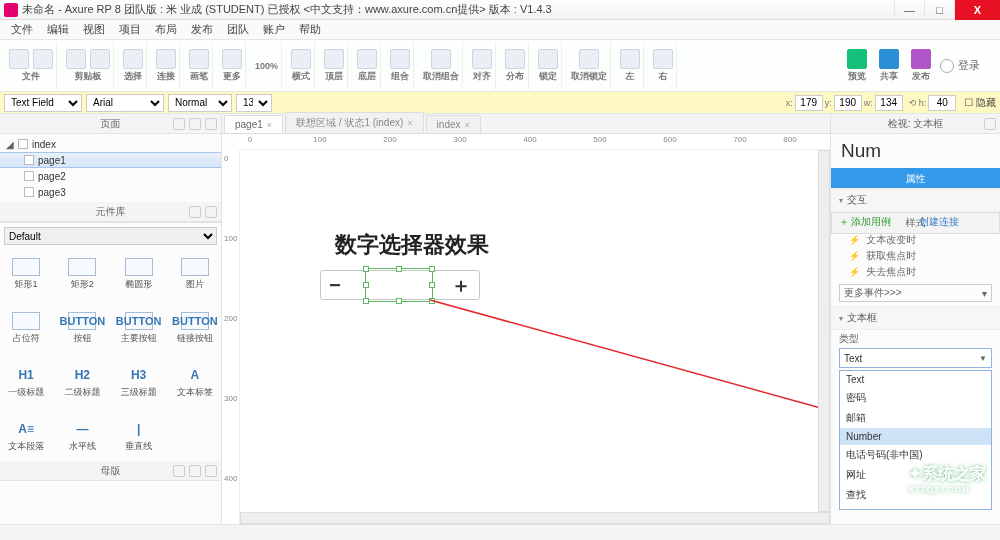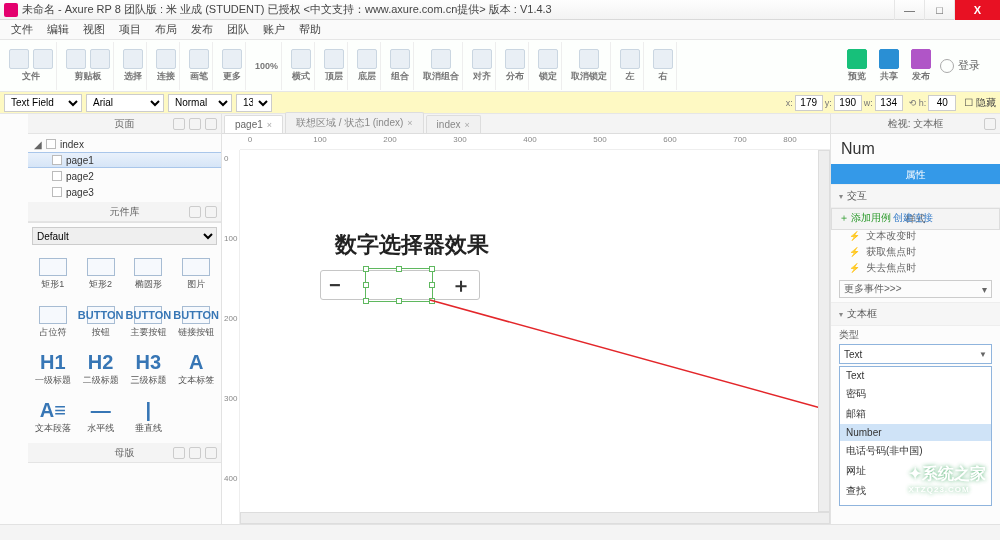--- a/index.html
+++ b/index.html
@@ -33,38 +33,38 @@
 
 
 .fmtbar { height:22px; background:#fef9c3; border-bottom:1px solid #e6e6e6; display:flex; align-items:center; font-size:10px; color:#444; padding:0 4px; gap:4px;}
 .fmtbar select, .fmtbar input.sel { height:18px; font-size:10px; border:1px solid #ccc; background:#fff; padding:0 2px;}
 .coord { display:flex; align-items:center; gap:2px; margin-left:8px;}
 .coord input { width:28px; height:16px; font-size:10px; border:1px solid #ccc; text-align:center;}
 .coord label { font-size:9px; color:#777;}
 
 
 .main { display:flex; height:calc(540px - 20px - 20px - 52px - 22px - 16px); position:relative;}
-.left { width:222px; border-right:1px solid #e2e2e2; display:flex; flex-direction:column; background:#fcfcfc;padding-left:28px;}
+.left { width:222px; border-right:1px solid #e2e2e2; display:flex; flex-direction:column; background:#fcfcfc;}
 .panel-head { height:20px; background:#f4f4f4; border-bottom:1px solid #e4e4e4; display:flex; align-items:center; font-size:10px; color:#666; padding:0 6px; justify-content:center; position:relative;}
 .panel-head .ph-icons { position:absolute; right:4px; display:flex; gap:4px;}
 .ph-i { width:12px;height:12px;border:1px solid #ccc; border-radius:2px;}
 
 .pages { padding:2px 0;}
 .pages .row { display:flex; align-items:center; height:16px; font-size:10px; color:#333; padding-left:6px; gap:4px;}
 .pages .row.sel { background:linear-gradient(#e9f1fb,#d6e5f7); border:1px solid #a9c6ea; border-left:none; border-right:none;}
 .pages .tri { width:8px; color:#666;}
 .pages .pg-icon { width:10px;height:10px;border:1px solid #bbb; background:#fff;}
 .pages .indent { padding-left:24px;}
 
 .lib { flex:1; display:flex; flex-direction:column; border-top:1px solid #e2e2e2; min-height:0;}
 .lib select { margin:4px; height:18px; font-size:10px; border:1px solid #ccc;}
-.lib-grid { display:grid; grid-template-columns:repeat(4,1fr); gap:2px; overflow:auto; padding:2px;}
+.lib-grid { display:grid; grid-template-columns:repeat(4,1fr); gap:8px; overflow:auto; padding:2px;}
 .lib-item { display:flex; flex-direction:column; align-items:center; justify-content:center; height:46px; font-size:9px; color:#555; gap:2px;}
 .lib-item .glyph { width:28px;height:18px;border:1px solid #a7bcd3; background:#f6f9fd; display:flex;align-items:center;justify-content:center; font-size:11px; color:#3776b5; font-weight:bold;}
-.lib-item .glyph.txt { border:none; background:none; font-size:20px;}
+.lib-item .glyph.txt { border:none; background:none; font-size:12px;}
 
 
 .center { flex:1; display:flex; flex-direction:column; min-width:0; position:relative;}
 .tabs { height:20px; background:#f4f4f4; border-bottom:1px solid #ddd; display:flex; align-items:flex-end; font-size:10px; color:#666;}
 .tab { padding:3px 10px; border:1px solid #ddd; border-bottom:none; background:#fff; margin-left:2px; border-radius:2px 2px 0 0; display:flex; align-items:center; gap:4px;}
 .tab .x { color:#aaa; font-size:9px;}
 .tab.inactive { background:#f1f1f1; color:#888;}
 .ruler-h { height:16px; background:#fff; border-bottom:1px solid #eee; position:relative; font-size:8px; color:#888; margin-left:18px;}
 .ruler-h span { position:absolute; top:1px; transform:translateX(-50%);}
 .canvas-wrap { flex:1; position:relative; background:#fff; overflow:hidden;}
@@ -74,27 +74,27 @@
 
 .widget-title { position:absolute; left:95px; top:80px; font-size:22px; font-weight:bold; color:#222;}
 .stepper { position:absolute; left:80px; top:120px; width:160px; height:30px; border:1px solid #c6c6c6; border-radius:3px; display:flex; align-items:center; justify-content:space-between; padding:0 8px; font-size:20px; font-weight:bold; color:#333; background:#fff;}
 .sel-box { position:absolute; left:125px; top:118px; width:68px; height:34px; border:1px solid #5fb85f;}
 .handle { position:absolute; width:6px;height:6px; background:#fff; border:1px solid #5fb85f;}
 .arrow-svg { position:absolute; left:0; top:0; width:100%; height:100%; pointer-events:none;}
 
 
 .right { width:170px; border-left:1px solid #e2e2e2; background:#fcfcfc; display:flex; flex-direction:column; min-height:0;}
 .right .panel-head { justify-content:center;}
-.insp-name { font-size:16px; padding:6px 10px; color:#333;}
+.insp-name { font-size:19px; padding:6px 10px; color:#333;}
 .insp-tabs { display:flex; height:20px;flex-direction:column;}
 .insp-tab { flex:1; text-align:center; font-size:10px; line-height:20px; border:1px solid #ddd; background:#f4f4f4; color:#666;}
 .insp-tab.active { background:#3499e8; color:#fff; border-color:#3499e8;}
 .sect-head { font-size:10px; color:#555; padding:4px 8px; background:#f6f6f6; border-top:1px solid #eee; border-bottom:1px solid #eee; display:flex; align-items:center; gap:4px;}
 .sect-head::before { content:"▾"; font-size:8px; color:#888;}
-.link-row { display:flex; gap:2px; padding:3px 8px; font-size:10px;}
+.link-row { display:flex; gap:28px; padding:3px 8px; font-size:10px;}
 .link-row .add { color:#2b9a2b;}
 .link-row .add::before { content:"＋"; margin-right:2px;}
 .link-row .cl { color:#3a7fc9;}
 .evt { display:flex; align-items:center; gap:6px; padding:1px 10px 1px 18px; font-size:10px; color:#666;}
 .evt::before { content:"⚡"; font-size:9px; color:#c9a13a;}
 .more { margin:4px 8px; height:18px; border:1px solid #ccc; font-size:10px; display:flex; align-items:center; padding:0 4px; justify-content:space-between; color:#666;text-align:center;}
 .type-label { font-size:10px; color:#666; padding:2px 8px;}
 .dd-box { margin:0 8px 2px; border:1px solid #8fb4dd; background:#fff;}
 .dd-sel { height:18px; display:flex; align-items:center; justify-content:space-between; padding:0 4px; font-size:10px; color:#333;}
 .dd-sel .car { color:#666; font-size:8px;}

